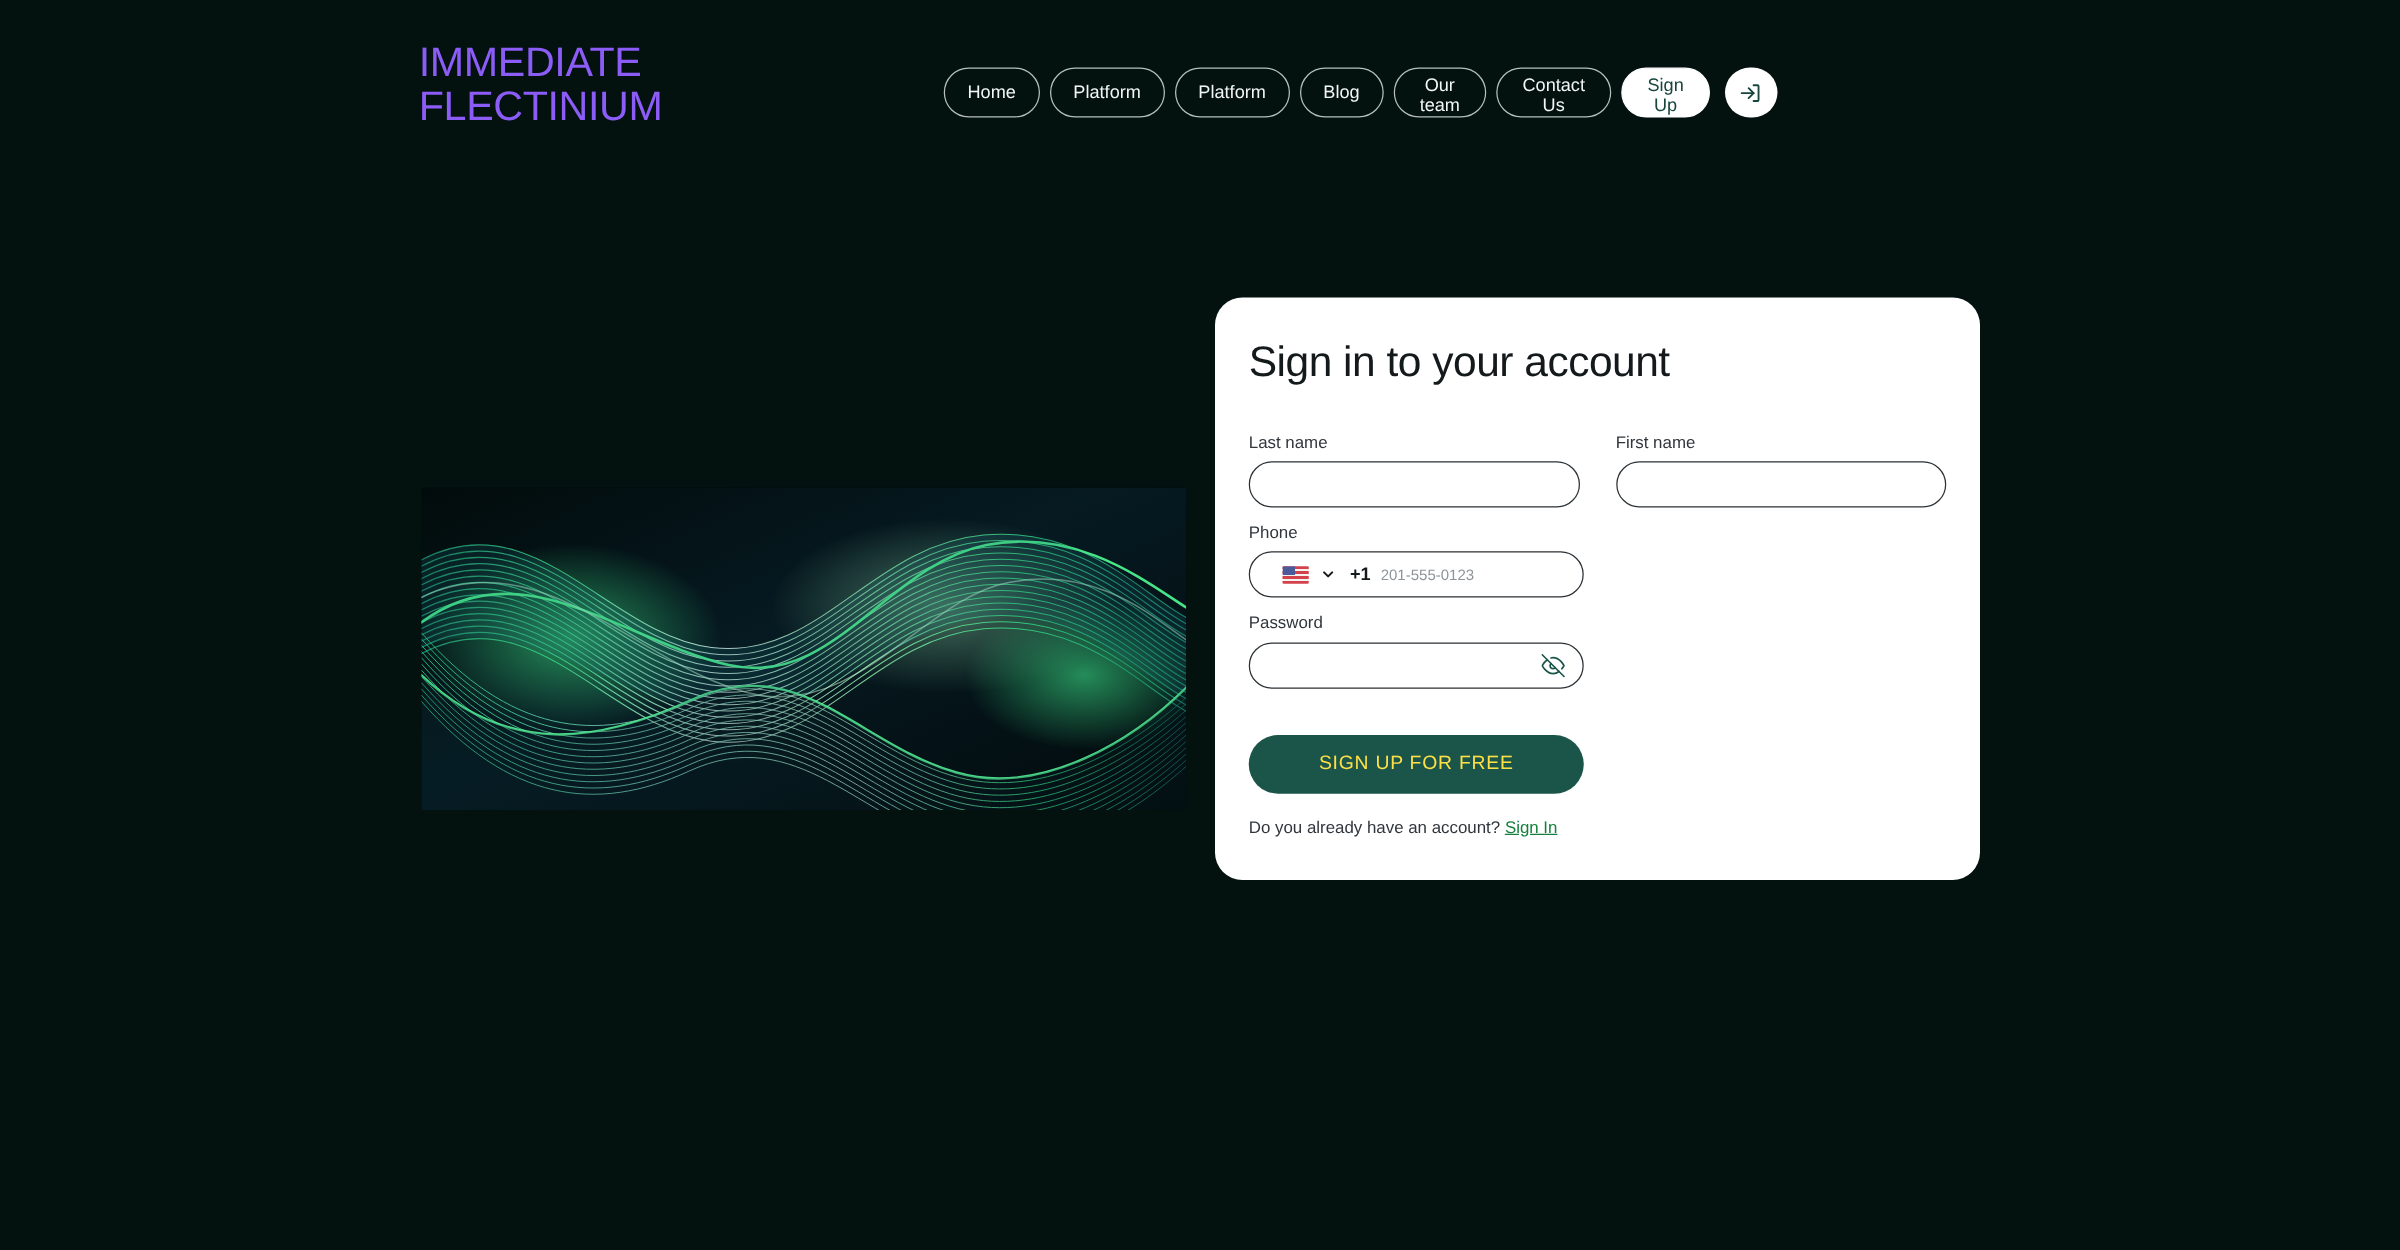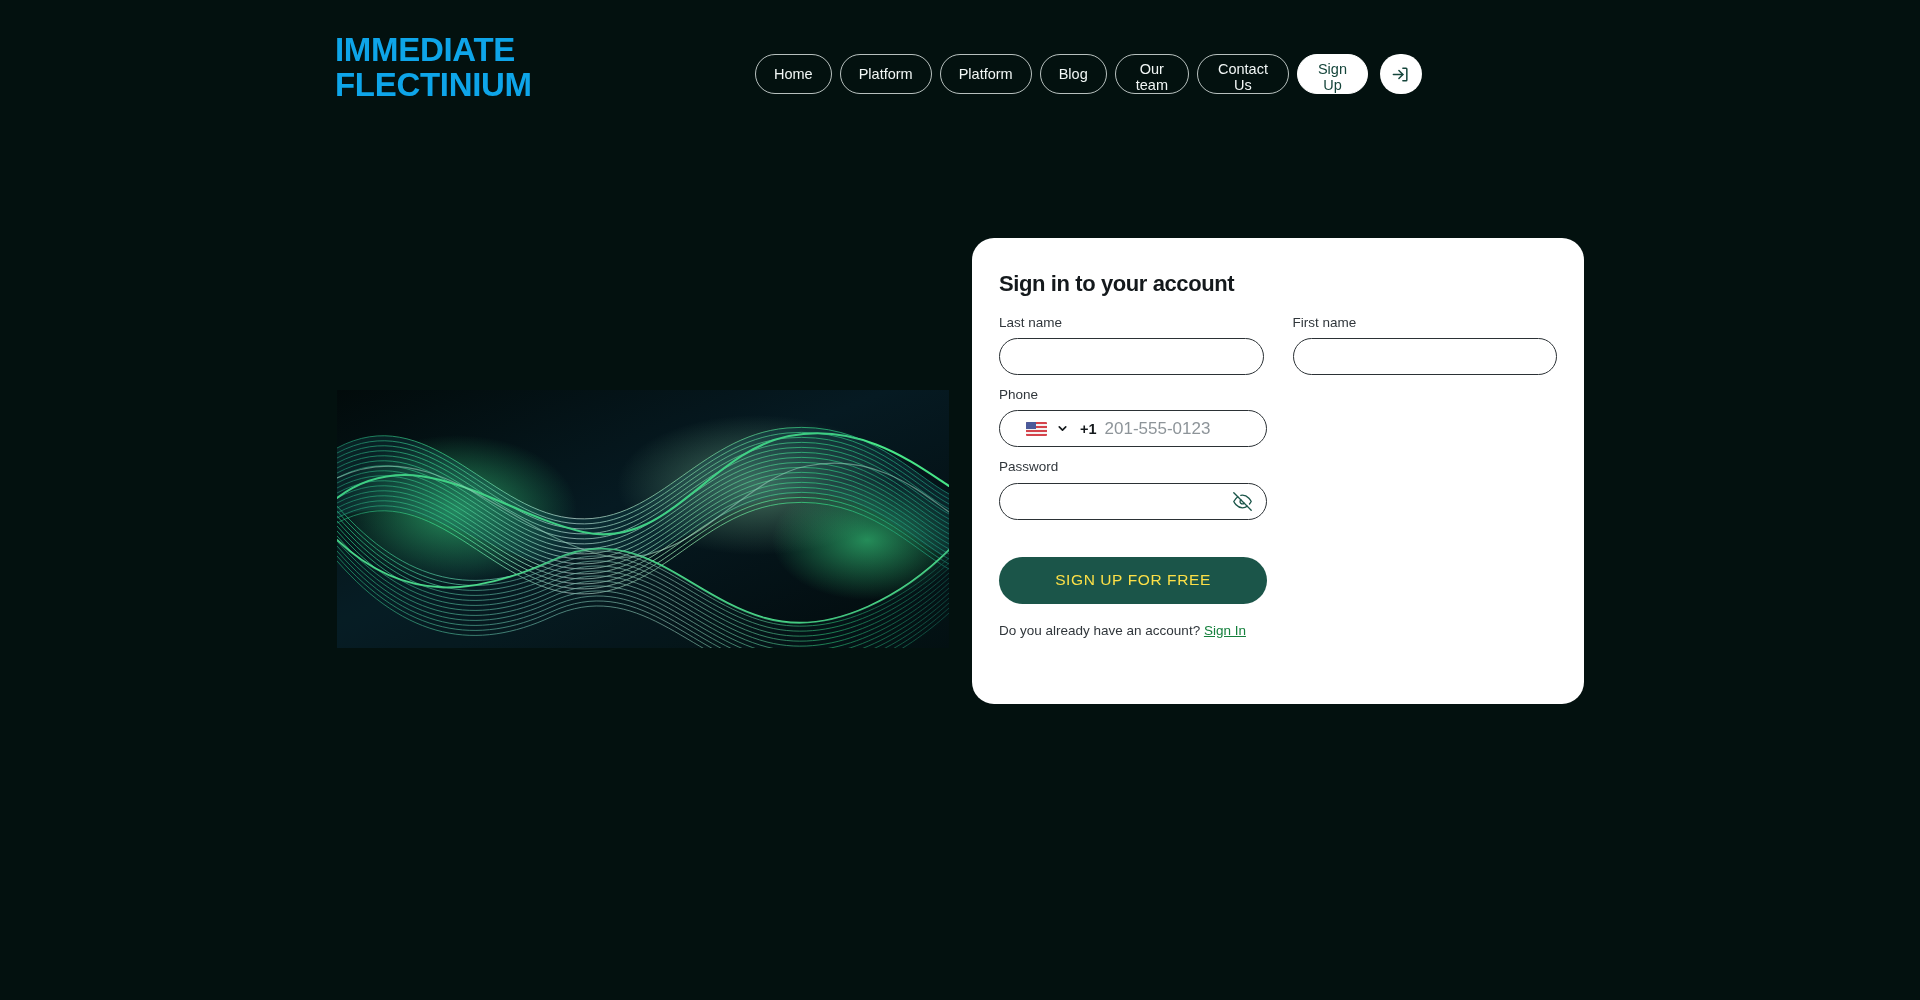--- a/index.html
+++ b/index.html
@@ -31,23 +31,23 @@
     left: 0;
     width: 1920px;
     height: 150px;
   }
 
   .logo {
     position: absolute;
     left: 335px;
     top: 32px;
     width: 330px;
-    color: #0ea5e9;
+    color: #8b5cf6;
     font-size: 33px;
-    font-weight: bold;
+    font-weight: normal;
     line-height: 1.07;
     letter-spacing: -0.3px;
     white-space: pre-line;
   }
 
   .nav {
     position: absolute;
     left: 755px;
     top: 54px;
     display: flex;
@@ -120,25 +120,25 @@
   }
 
   .card-inner {
     position: absolute;
     left: 27px;
     top: 33px;
     width: 558px;
   }
 
   .card-title {
-    font-size: 22px;
-    font-weight: bold;
+    font-size: 34px;
+    font-weight: normal;
     color: #14191c;
     letter-spacing: -0.4px;
-    margin-bottom: 18px;
+    margin-bottom: 36px;
   }
 
   .row {
     display: flex;
     gap: 29px;
     margin-bottom: 12px;
   }
 
   .field { width: 268px; }
   .field.full { width: 268px; }
@@ -162,21 +162,21 @@
     padding: 0 14px;
   }
 
   .input-pill input {
     border: 0;
     outline: 0;
     background: transparent;
     width: 100%;
     height: 100%;
     font-family: "Liberation Sans", sans-serif;
-    font-size: 17px;
+    font-size: 12px;
     color: #14532d;
   }
 
   .input-pill input::placeholder { color: #8d9499; }
 
   
   .phone-pill { padding-left: 26px; gap: 0; }
 
   .flag {
     width: 21px;

